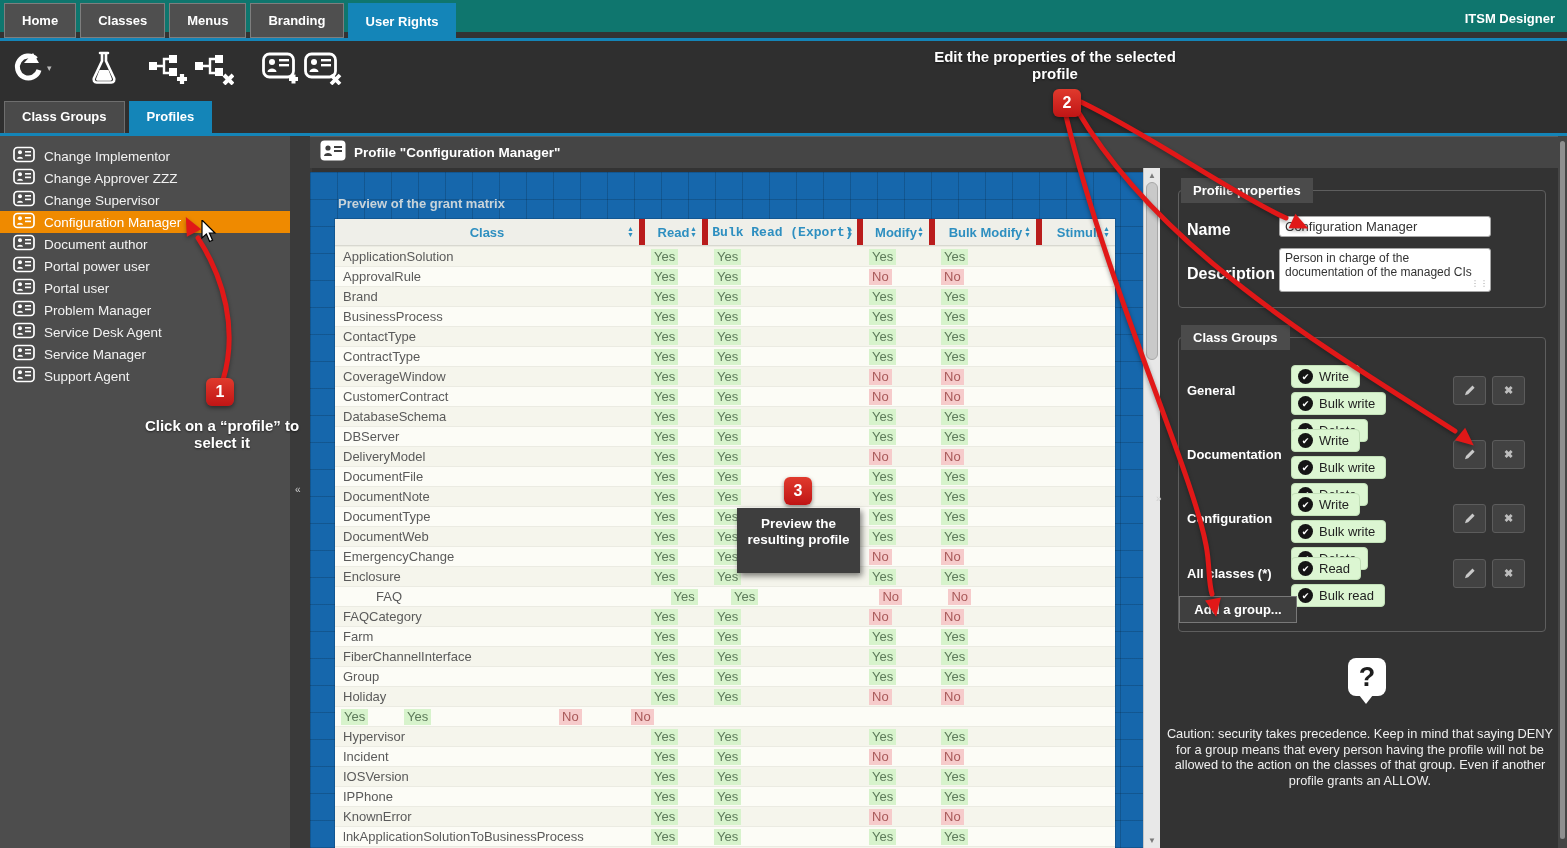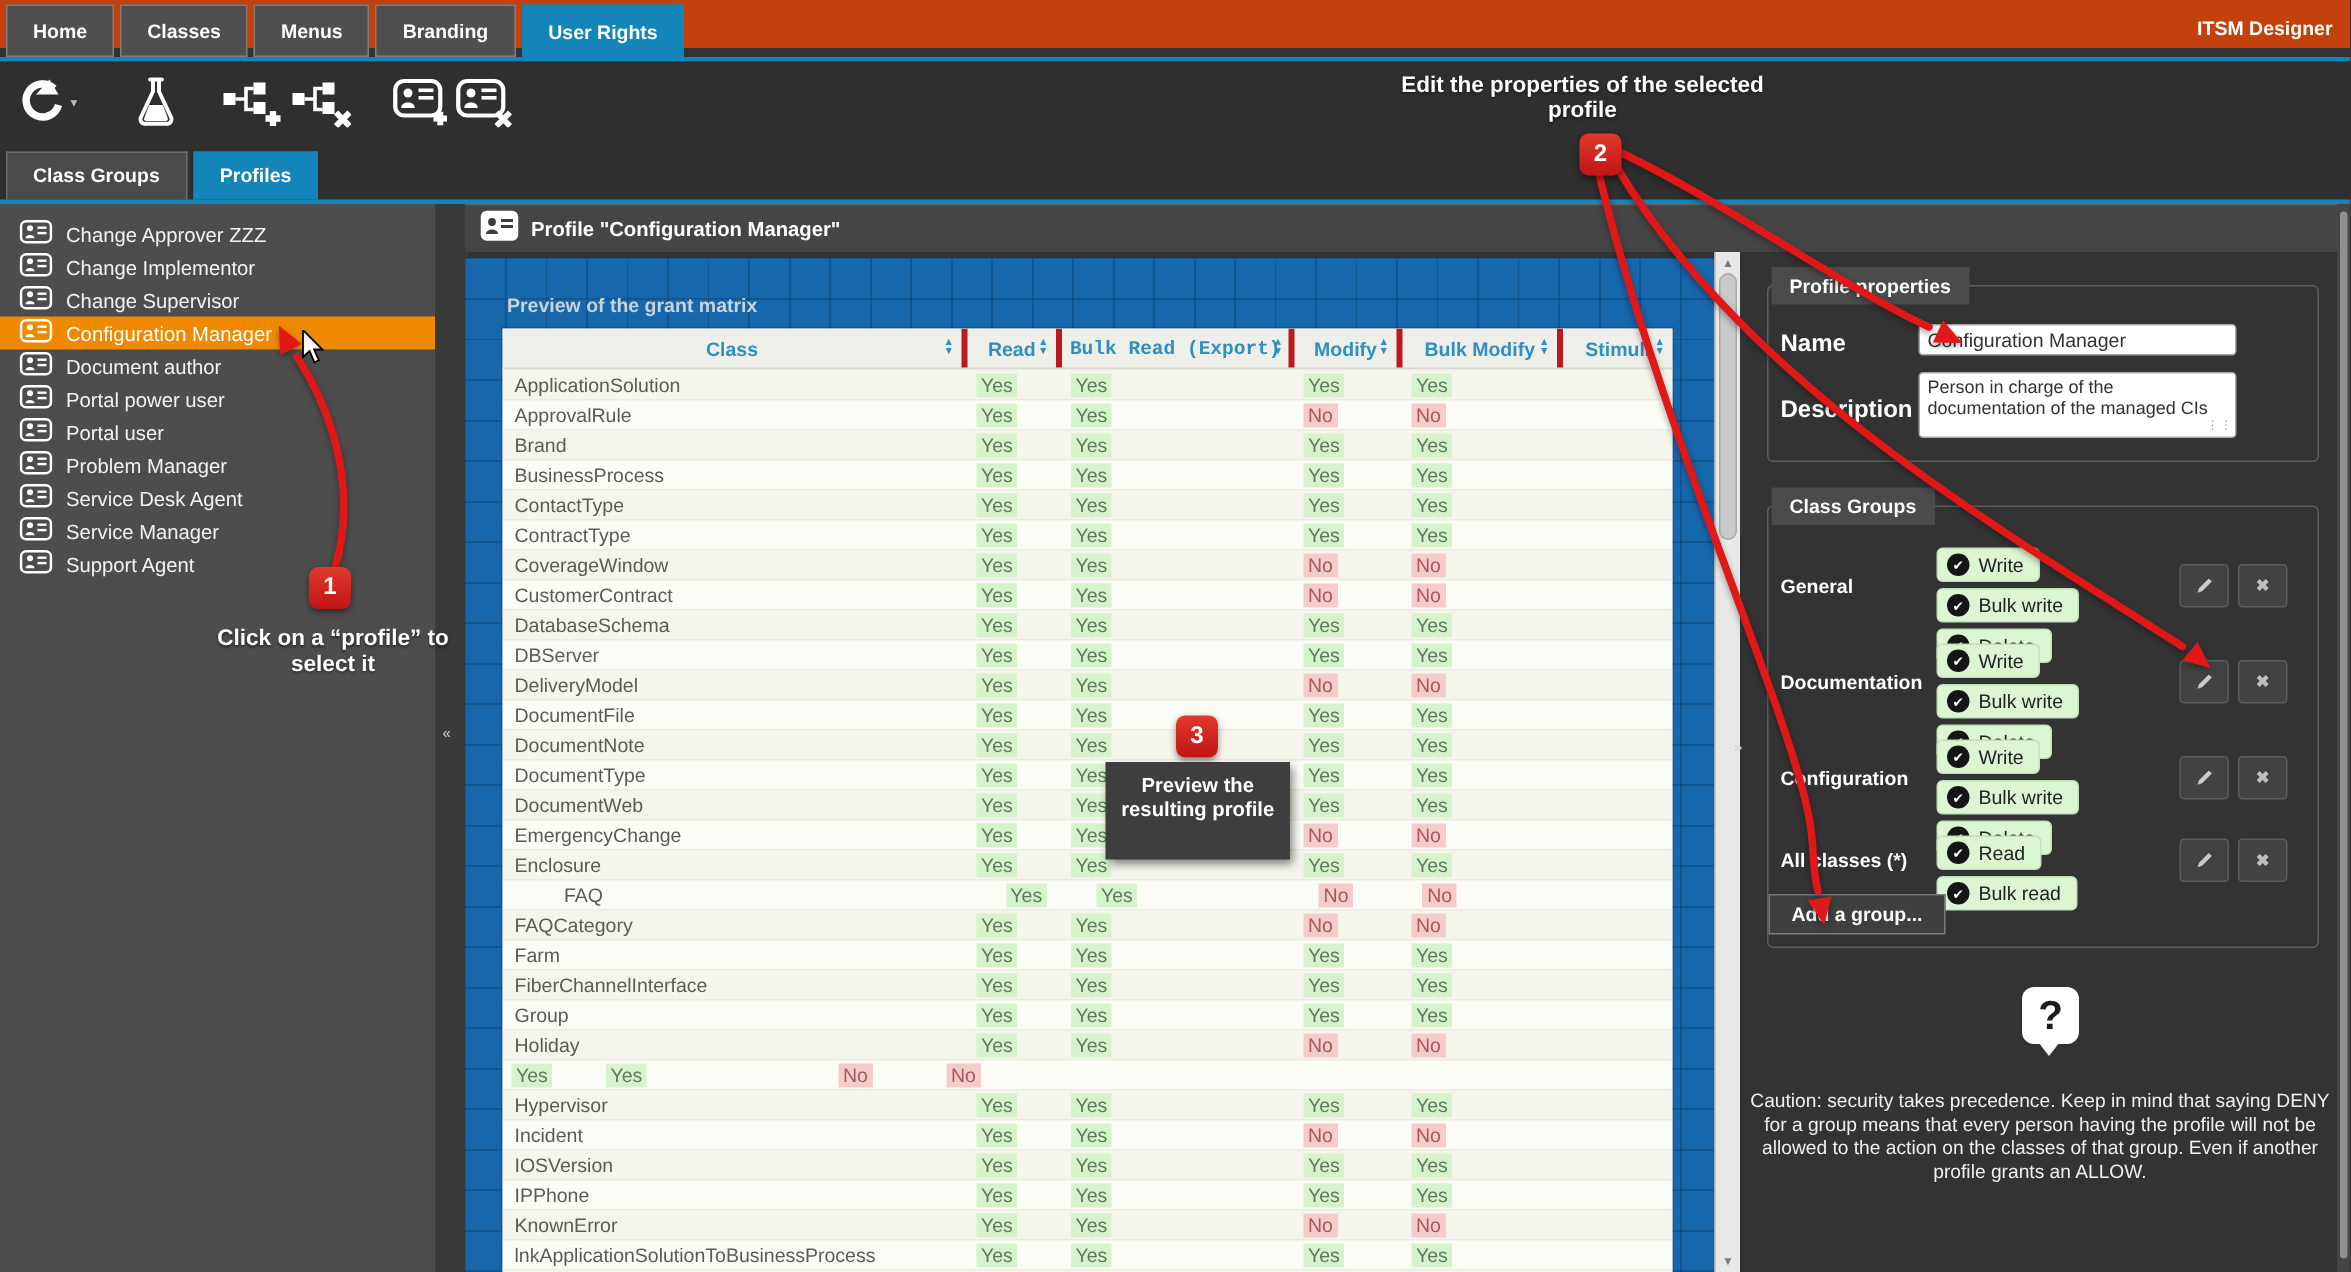--- a/index.html
+++ b/index.html
@@ -2,21 +2,21 @@
 <html><head>
 <meta charset="utf-8">
 <style>
   * { box-sizing: border-box; }
   html,body { margin:0; padding:0; }
   body {
     width:1567px; height:848px; position:relative; overflow:hidden;
     background:#333; font-family:"Liberation Sans", sans-serif;
   }
   
-  #topbar { position:absolute; left:0; top:0; width:1567px; height:32px; background:#c2410c; }
+  #topbar { position:absolute; left:0; top:0; width:1567px; height:32px; background:#0f766e; }
   #nav-tabs { position:absolute; left:4px; top:3px; display:flex; gap:4px; }
   #nav-tabs .tab {
     height:35px; line-height:33px; padding:0 17px; font-size:13px; font-weight:bold; color:#fff;
     background:#4f4f4f; border:1px solid #7e7e7e; cursor:pointer;
   }
   #nav-tabs .tab.active { background:#1485b8; border-color:#1485b8; height:38px; line-height:36px; }
   #brand { position:absolute; right:12px; top:0; height:38px; line-height:38px; color:#fff; font-size:13px; font-weight:bold; }
   #blueline1 { position:absolute; left:0; top:38px; width:1567px; height:3px; background:#1485b8; }
   
   #toolbar { position:absolute; left:0; top:41px; width:1567px; height:92px; background:#2f2f2f; }
@@ -42,21 +42,21 @@
   #main-header .title { color:#fff; font-size:13.5px; font-weight:bold; }
   #bluearea {
     position:absolute; left:310px; top:172px; width:833px; height:680px; background:#1667ac;
     background-image:
       repeating-linear-gradient(to right, rgba(0,0,0,.16) 0 1px, transparent 1px 27px),
       repeating-linear-gradient(to bottom, rgba(0,0,0,.16) 0 1px, transparent 1px 27px);
   }
   #matrix-label { position:absolute; left:28px; top:24px; color:#c9d4da; font-size:13px; font-weight:bold; }
   #grant-table { position:absolute; left:25px; top:47px; width:780px; height:633px; overflow:hidden; background:#fdfdf7; box-shadow:0 0 0 1px rgba(0,0,0,.15); }
   .thead { display:flex; height:27px; background:#efefe9; border-bottom:1px solid #d8d8d0; }
-  .th { position:relative; display:flex; align-items:center; justify-content:center; font-size:13px; font-weight:bold; color:#2e8fc0; border-right:4px solid #b91c1c; cursor:pointer; }
+  .th { position:relative; display:flex; align-items:center; justify-content:center; font-size:13px; font-weight:bold; color:#2e8fc0; border-right:6px solid #b91c1c; cursor:pointer; }
   .th:last-child { border-right:none; }
   .sort { position:absolute; right:5px; top:7px; }
   .sort i { display:block; font-size:7px; line-height:6px; font-style:normal; color:#2e8fc0; }
   .trow { display:flex; height:20px; border-top:1px solid #ebebe2; }
   .trow:first-child { border-top:none; }
   .trow.odd  { background:#f5f5ec; }
   .trow.even { background:#fcfcf6; }
   .td { font-size:13px; color:#5a5a5a; display:flex; align-items:center; overflow:hidden; white-space:nowrap; }
   .td.cls { padding-left:8px; }
   .td.val { padding-left:6px; }
@@ -172,31 +172,31 @@
 <div id="sidebar">
   <div id="side-list">
       <div class="side-item">
         <span><svg width="22" height="17" viewBox="0 0 22 17">
             <rect x="1" y="1.5" width="20" height="14" rx="3.5" fill="none" stroke="#fff" stroke-width="1.7"></rect>
             <circle cx="7" cy="6.2" r="2" fill="#fff"></circle>
             <path d="M4 12.8 c0-2.8 6-2.8 6 0 z" fill="#fff"></path>
             <rect x="12" y="5" width="6" height="1.6" fill="#fff"></rect>
             <rect x="12" y="8.6" width="6" height="1.6" fill="#fff"></rect>
           </svg></span>
+        <span>Change Implementor</span>
+      </div>
+      <div class="side-item">
+        <span><svg width="22" height="17" viewBox="0 0 22 17">
+            <rect x="1" y="1.5" width="20" height="14" rx="3.5" fill="none" stroke="#fff" stroke-width="1.7"></rect>
+            <circle cx="7" cy="6.2" r="2" fill="#fff"></circle>
+            <path d="M4 12.8 c0-2.8 6-2.8 6 0 z" fill="#fff"></path>
+            <rect x="12" y="5" width="6" height="1.6" fill="#fff"></rect>
+            <rect x="12" y="8.6" width="6" height="1.6" fill="#fff"></rect>
+          </svg></span>
         <span>Change Approver ZZZ</span>
-      </div>
-      <div class="side-item">
-        <span><svg width="22" height="17" viewBox="0 0 22 17">
-            <rect x="1" y="1.5" width="20" height="14" rx="3.5" fill="none" stroke="#fff" stroke-width="1.7"></rect>
-            <circle cx="7" cy="6.2" r="2" fill="#fff"></circle>
-            <path d="M4 12.8 c0-2.8 6-2.8 6 0 z" fill="#fff"></path>
-            <rect x="12" y="5" width="6" height="1.6" fill="#fff"></rect>
-            <rect x="12" y="8.6" width="6" height="1.6" fill="#fff"></rect>
-          </svg></span>
-        <span>Change Implementor</span>
       </div>
       <div class="side-item">
         <span><svg width="22" height="17" viewBox="0 0 22 17">
             <rect x="1" y="1.5" width="20" height="14" rx="3.5" fill="none" stroke="#fff" stroke-width="1.7"></rect>
             <circle cx="7" cy="6.2" r="2" fill="#fff"></circle>
             <path d="M4 12.8 c0-2.8 6-2.8 6 0 z" fill="#fff"></path>
             <rect x="12" y="5" width="6" height="1.6" fill="#fff"></rect>
             <rect x="12" y="8.6" width="6" height="1.6" fill="#fff"></rect>
           </svg></span>
         <span>Change Supervisor</span>

